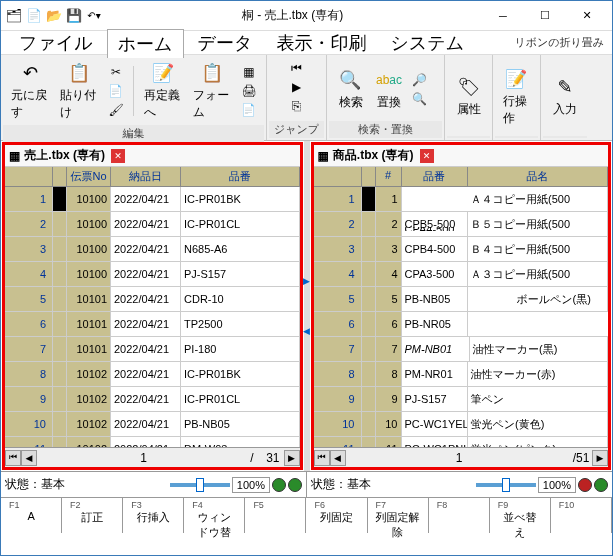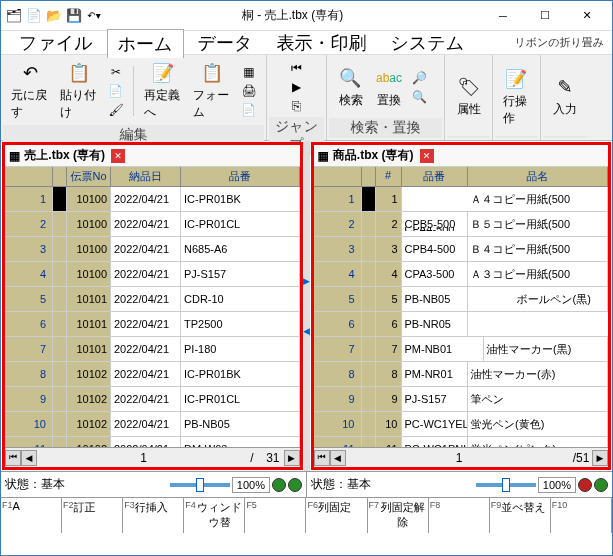--- a/index.html
+++ b/index.html
@@ -10,21 +10,21 @@
 .title{flex:1;text-align:center;font-size:12px}
 .winbtns{display:flex;gap:0}
 .winbtn{width:42px;height:28px;display:flex;align-items:center;justify-content:center;font-size:11px}
 .menubar{height:24px;display:flex;align-items:center;padding:0 8px;gap:4px;border-bottom:1px solid #ddd}
 .menu-item{padding:2px 10px;font-size:18px}
 .menu-item.active{background:#fff;border:1px solid #aaa;border-bottom:none;position:relative;top:1px}
 .ribbon-right{margin-left:auto;font-size:11px;color:#333}
 .ribbon{height:86px;background:#f0f0f0;display:flex;border-bottom:1px solid #bbb}
 .rgroup{border-right:1px solid #ccc;display:flex;flex-direction:column;padding:2px}
 .rgroup-body{flex:1;display:flex;align-items:center;padding:2px 4px;gap:2px}
-.rgroup-label{text-align:center;font-size:14px;color:#444;padding:1px 0;background:#e8e8e8}
+.rgroup-label{text-align:center;font-size:11px;color:#444;padding:1px 0;background:#e8e8e8}
 .rbtn{display:flex;flex-direction:column;align-items:center;justify-content:center;padding:2px 4px;font-size:11px;min-width:36px}
 .rbtn-icon{width:24px;height:24px;display:flex;align-items:center;justify-content:center;font-size:18px;margin-bottom:2px}
 .rstack{display:flex;flex-direction:column;gap:1px}
 .rsmall{width:22px;height:18px;display:flex;align-items:center;justify-content:center;font-size:12px}
 .panes{display:flex;height:330px;position:relative}
 .splitter-h{width:6px;background:#ddd;cursor:col-resize;display:flex;flex-direction:column;align-items:center;justify-content:center;gap:40px}
 .splitter-h span{font-size:9px;color:#0066cc}
 .pane{flex:1;display:flex;flex-direction:column;border:3px solid #e00;margin:1px;overflow:hidden;position:relative}
 .pane-tab{height:22px;display:flex;align-items:center;background:#f8f8f8;border-bottom:1px solid #ccc;padding:0 4px}
 .pane-tab-lbl{font-weight:bold;font-size:12px;display:flex;align-items:center;gap:4px}
@@ -44,21 +44,21 @@
 .gfoot .sc-btn{width:16px;height:16px;border:1px solid #999;background:#ddd;display:flex;align-items:center;justify-content:center;font-size:9px}
 .status-row{height:26px;display:flex;border-top:1px solid #999}
 .status-pane{flex:1;display:flex;align-items:center;padding:0 4px;gap:6px;border-right:1px solid #999}
 .status-lbl{font-size:12px}
 .zoom{display:flex;align-items:center;gap:2px;margin-left:auto}
 .slider{width:60px;height:4px;background:#5a9fd4;position:relative}
 .slider-thumb{width:8px;height:14px;background:#fff;border:1px solid #0066cc;position:absolute;top:-5px;left:26px}
 .zoom-box{border:1px solid #999;padding:1px 4px;background:#fff;font-size:11px}
 .dot{width:14px;height:14px;border-radius:50%;border:1px solid #333}
 .fkeys{height:36px;display:flex;border-top:1px solid #999;background:#fff}
-.fkey{flex:1;border-right:1px solid #999;display:flex;flex-direction:row;padding:2px 1px}
+.fkey{flex:1;border-right:1px solid #999;display:flex;flex-direction:column;padding:2px 8px}
 .fkey-num{font-size:9px;color:#555}
 .fkey-lbl{font-size:11px;text-align:center}
 </style>
 </head>
 <body>
 
 <div class="titlebar">
   <div class="tb-icons">
     <span class="tb-icon">🗂</span>
     <span class="tb-icon">📄</span>
@@ -341,21 +341,21 @@
           <div class="grow">
             <div class="gc rownum">6</div>
             <div class="gc cursor" style="width: 14px;"></div>
             <div class="gc first-data" style="width: 26px; justify-content: flex-end;">6</div>
             <div class="gc" style="width: 66px;">PB-NR05</div>
           </div>
           <div class="grow">
             <div class="gc rownum">7</div>
             <div class="gc cursor" style="width: 14px;"></div>
             <div class="gc first-data" style="width: 26px; justify-content: flex-end;">7</div>
-            <div class="gc" style="width: 82px;">PM-NB01</div>
+            <div class="gc" style="width: 68px; font-style: italic;">PM-NB01</div>
             <div class="gc" style="flex: 1 1 0%;">油性マーカー(黒)</div>
           </div>
           <div class="grow">
             <div class="gc rownum">8</div>
             <div class="gc cursor" style="width: 14px;"></div>
             <div class="gc first-data" style="width: 26px; justify-content: flex-end;">8</div>
             <div class="gc" style="width: 66px;">PM-NR01</div>
             <div class="gc" style="flex: 1 1 0%;">油性マーカー(赤)</div>
           </div>
           <div class="grow">

